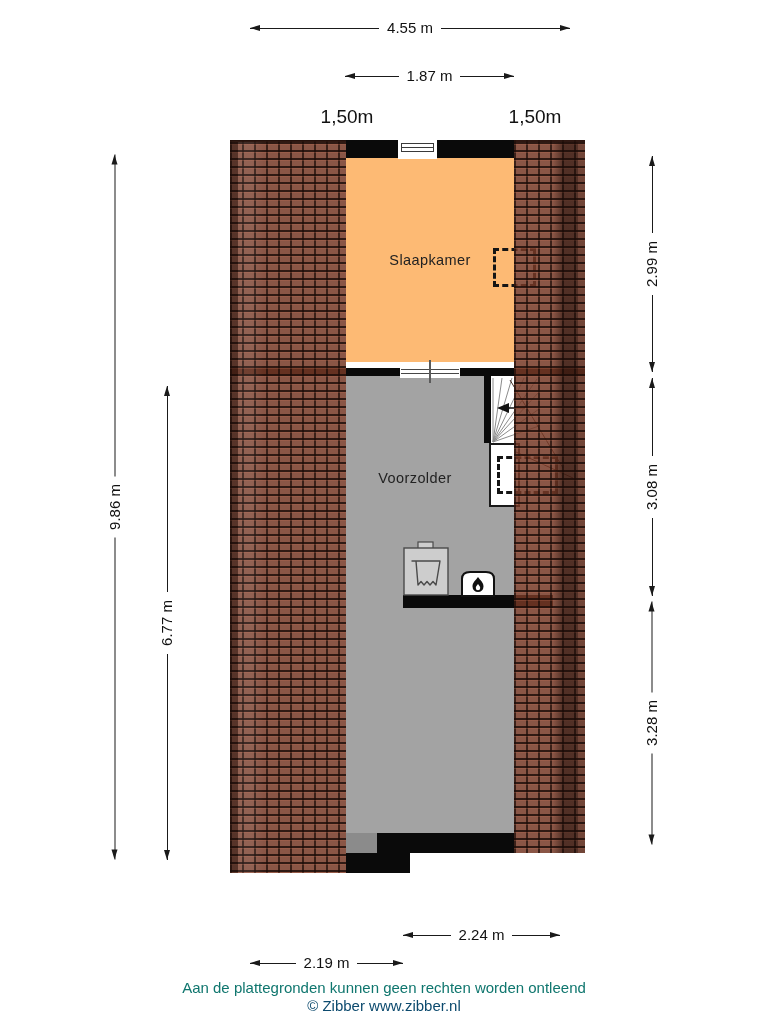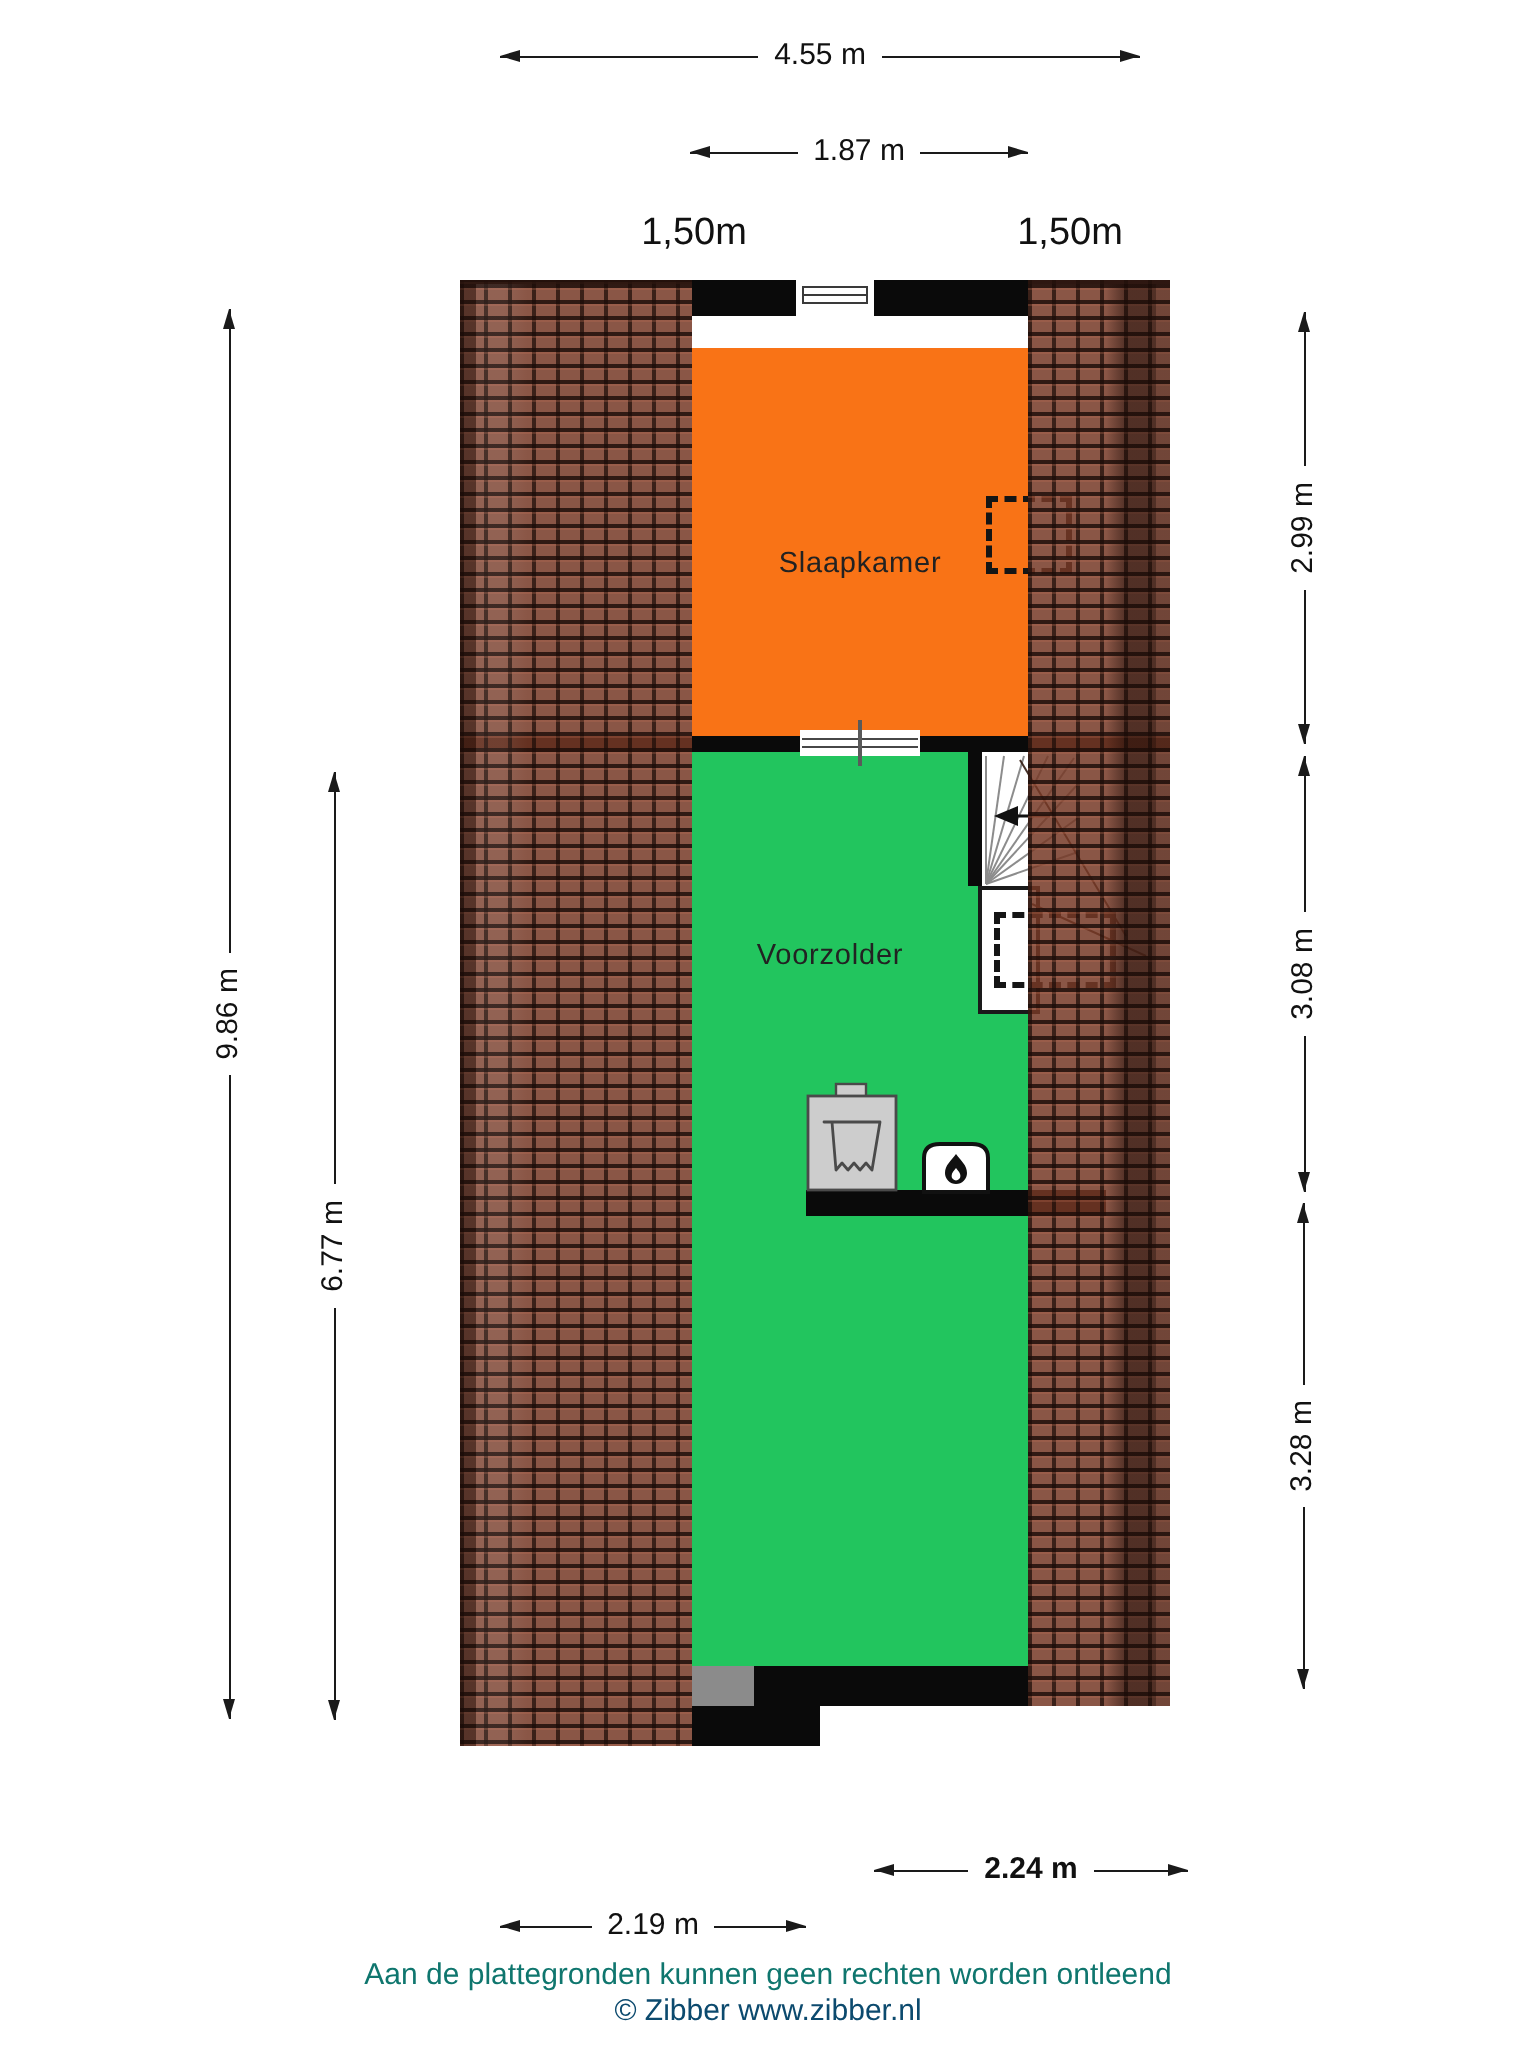--- a/index.html
+++ b/index.html
@@ -3,22 +3,22 @@
 <meta charset="utf-8">
 <style>
   * { margin:0; padding:0; box-sizing:border-box; }
   html,body { background:#ffffff; }
   .page {
     position:relative; width:768px; height:1024px; background:#ffffff;
     font-family:"Liberation Sans", sans-serif; color:#111; overflow:hidden;
   }
   
   .abs { position:absolute; }
-  .bedroom-floor { left:346px; top:174px; width:168px; height:210px; background:#f97316; z-index:1; }
-  .attic-floor   { left:346px; top:376px; width:168px; height:457px; background:#22c55e; z-index:1; }
+  .bedroom-floor { left:346px; top:152px; width:168px; height:210px; background:#fdba74; z-index:1; }
+  .attic-floor   { left:346px; top:376px; width:168px; height:457px; background:#a3a3a3; z-index:1; }
   .attic-tab     { left:346px; top:833px; width:31px;  height:20px;  background:#8b8b8b; z-index:1; }
   .room-label { position:absolute; width:100%; text-align:center; font-size:14.5px; color:#222; letter-spacing:.4px; z-index:2; }
   .bedroom-floor .room-label { top:100px; }
   .attic-floor  .room-label { top:94px; transform:translateX(-15px); }
   
   .wall { background:#0a0a0a; z-index:2; }
   .w-top-left  { left:346px; top:140px; width:52px;  height:18px; }
   .w-top-right { left:437px; top:140px; width:77px;  height:18px; }
   .w-mid-left  { left:230px; top:368px; width:170px; height:8px; }
   .w-mid-right { left:460px; top:368px; width:125px; height:8px; }
@@ -186,21 +186,21 @@
     <div class="dl cap-l"></div>
     <div class="dlabel">3.28 m</div>
     <div class="dl cap-r"></div>
   </div>
 
   <div class="dim" style="left:250px; top:955px; width:153px;align-items:center;">
     <div class="dl cap-l"></div>
     <div class="dlabel">2.19 m</div>
     <div class="dl cap-r"></div>
   </div>
-  <div class="dim" style="left:437px; top:927px; width:157px;font-weight:bold;">
+  <div class="dim" style="left:403px; top:927px; width:157px;">
     <div class="dl cap-l"></div>
     <div class="dlabel">2.24 m</div>
     <div class="dl cap-r"></div>
   </div>
 
   <div class="footer">
     <div class="line1">Aan de plattegronden kunnen geen rechten worden ontleend</div>
     <div class="line2">© Zibber www.zibber.nl</div>
   </div>
 

